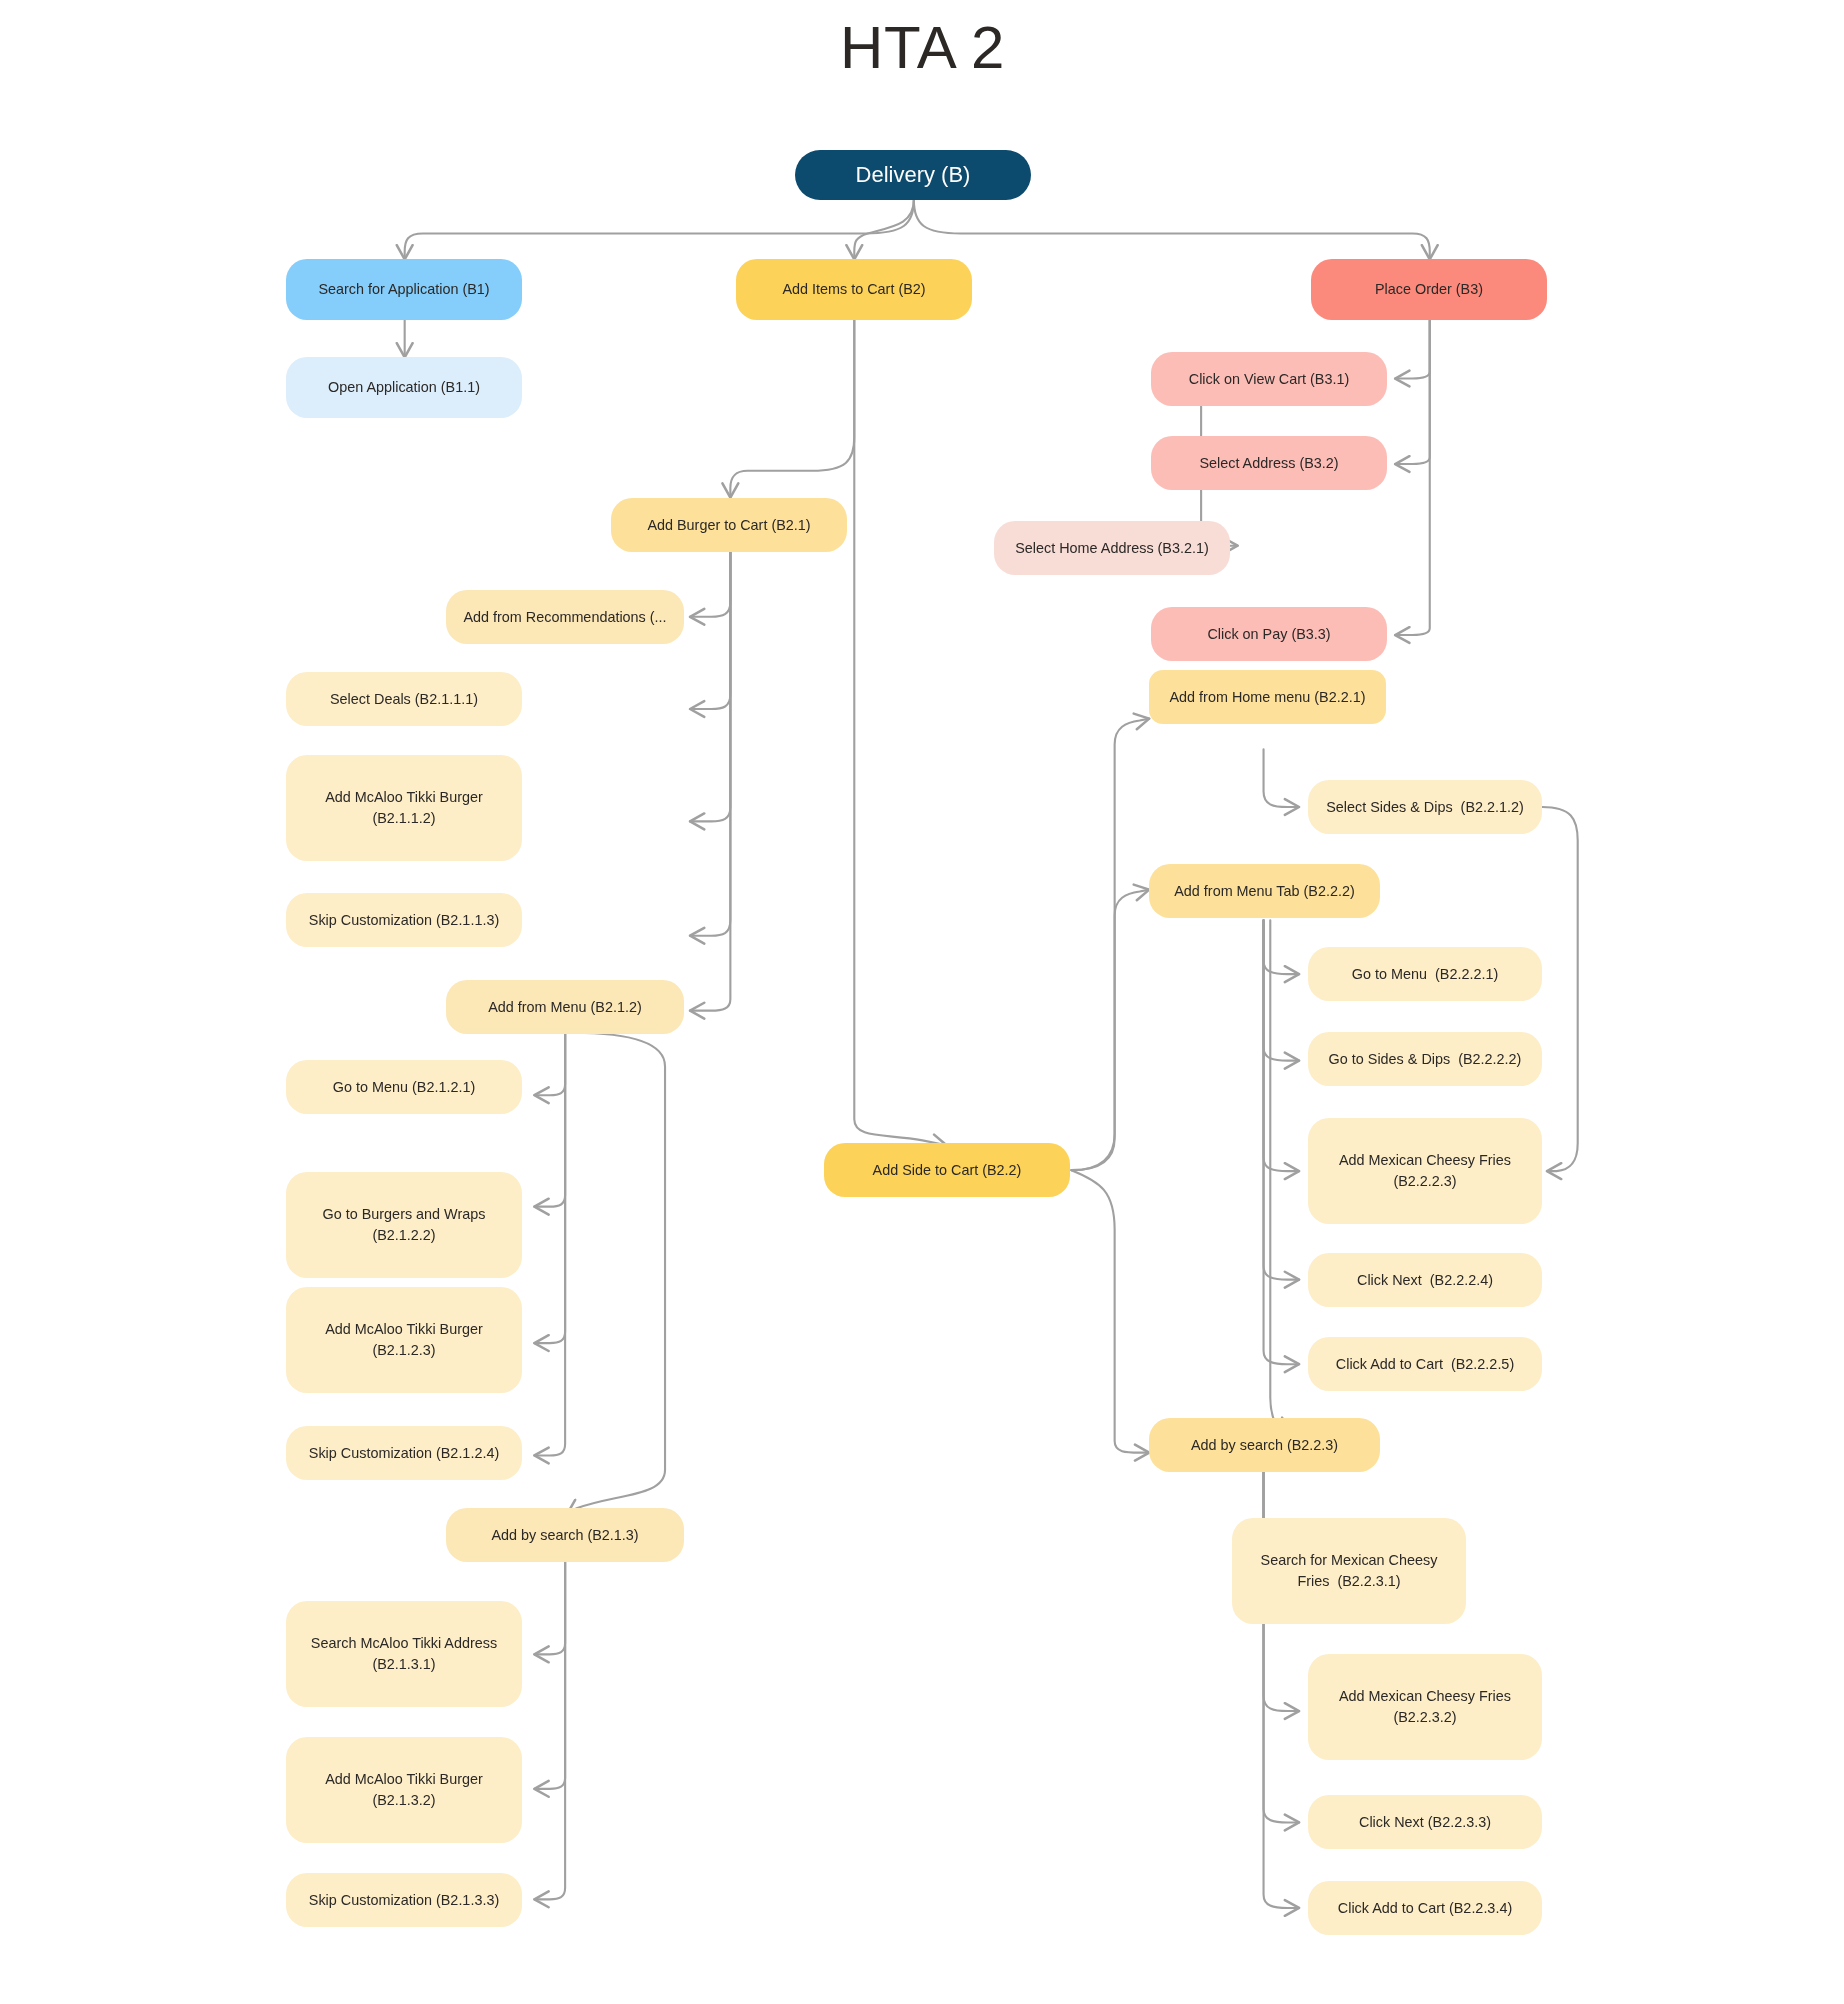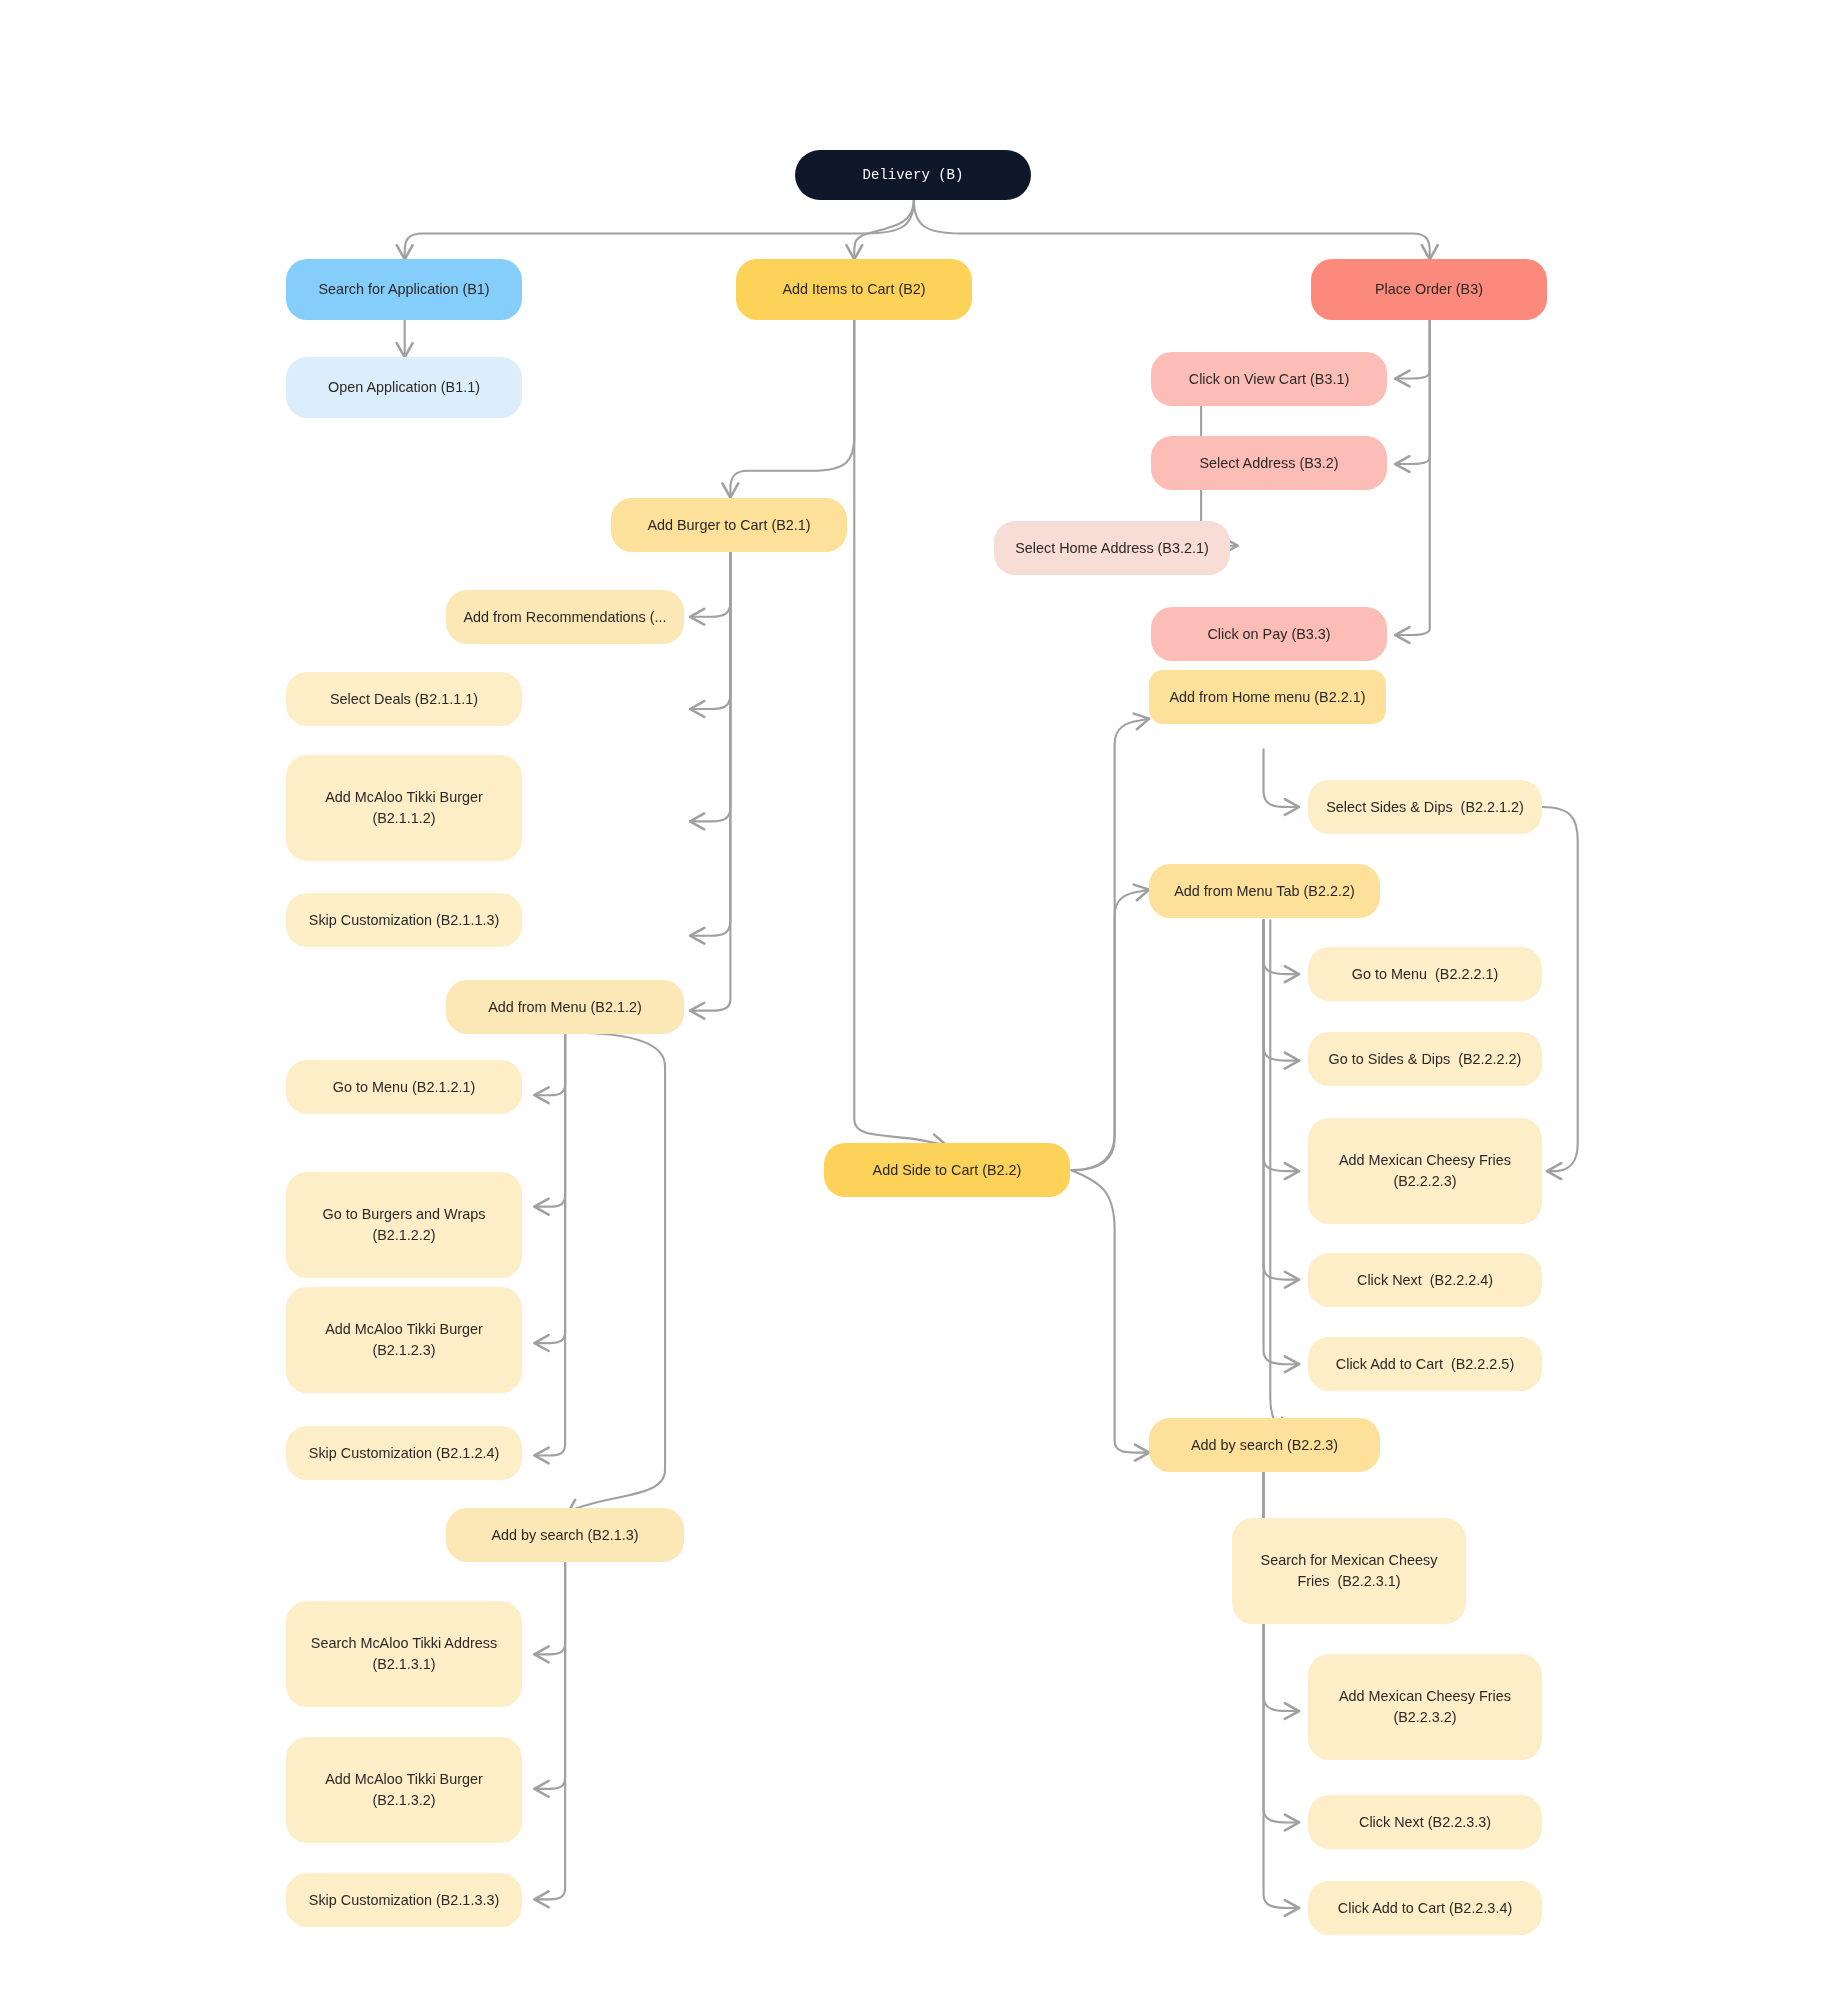--- a/index.html
+++ b/index.html
@@ -52,41 +52,41 @@
     border-radius: 21px;
     padding: 5.8px 13.4px;
     line-height: 1.45;
     color: #2b2826;
     font-size: 14.4px;
     font-weight: 400;
     white-space: pre-wrap;
   }
 
   .node.root {
-    background: #0f172a;
+    background: #0c4a6e;
     color: #fdfcfa;
-    font-size: 14px;
+    font-size: 22px;
     border-radius: 27px;
-    font-family: Liberation Mono, monospace;
   }
   .node.blue       { background: #85cdfa; }
   .node.blue-light { background: #dcedfb; }
   .node.salmon     { background: #fb897c; }
   .node.pink       { background: #fcbdb7; }
   .node.pink-light { background: #f8ddd7; }
   .node.yellow     { background: #fcd259; }
   .node.yellow-mid { background: #fde19a; }
   .node.yellow-soft{ background: #fce7b6; }
   .node.cream      { background: #fdeec8; }
 </style>
 </head>
 <body>
 
 <div id="canvas">
 
+  <div class="title">HTA 2</div>
 
   <svg id="edges" viewBox="0 0 1920 2087" xmlns="http://www.w3.org/2000/svg">
     <defs>
       <marker id="ah" viewBox="0 0 12 12" refX="10" refY="6" markerWidth="9" markerHeight="9" orient="auto-start-reverse">
         <path d="M1,1 L10,6 L1,11" fill="none" stroke="#a0a0a0" stroke-width="1.6" stroke-linecap="round" stroke-linejoin="round"></path>
       </marker>
     </defs>
     <g fill="none" stroke="#a0a0a0" stroke-width="2.2" stroke-linecap="round" marker-end="url(#ah)">
 
       <path d="M951,208 C951,234 940,243 900,243 L440,243 C424,243 421,250 421,262 L421,270"></path>

